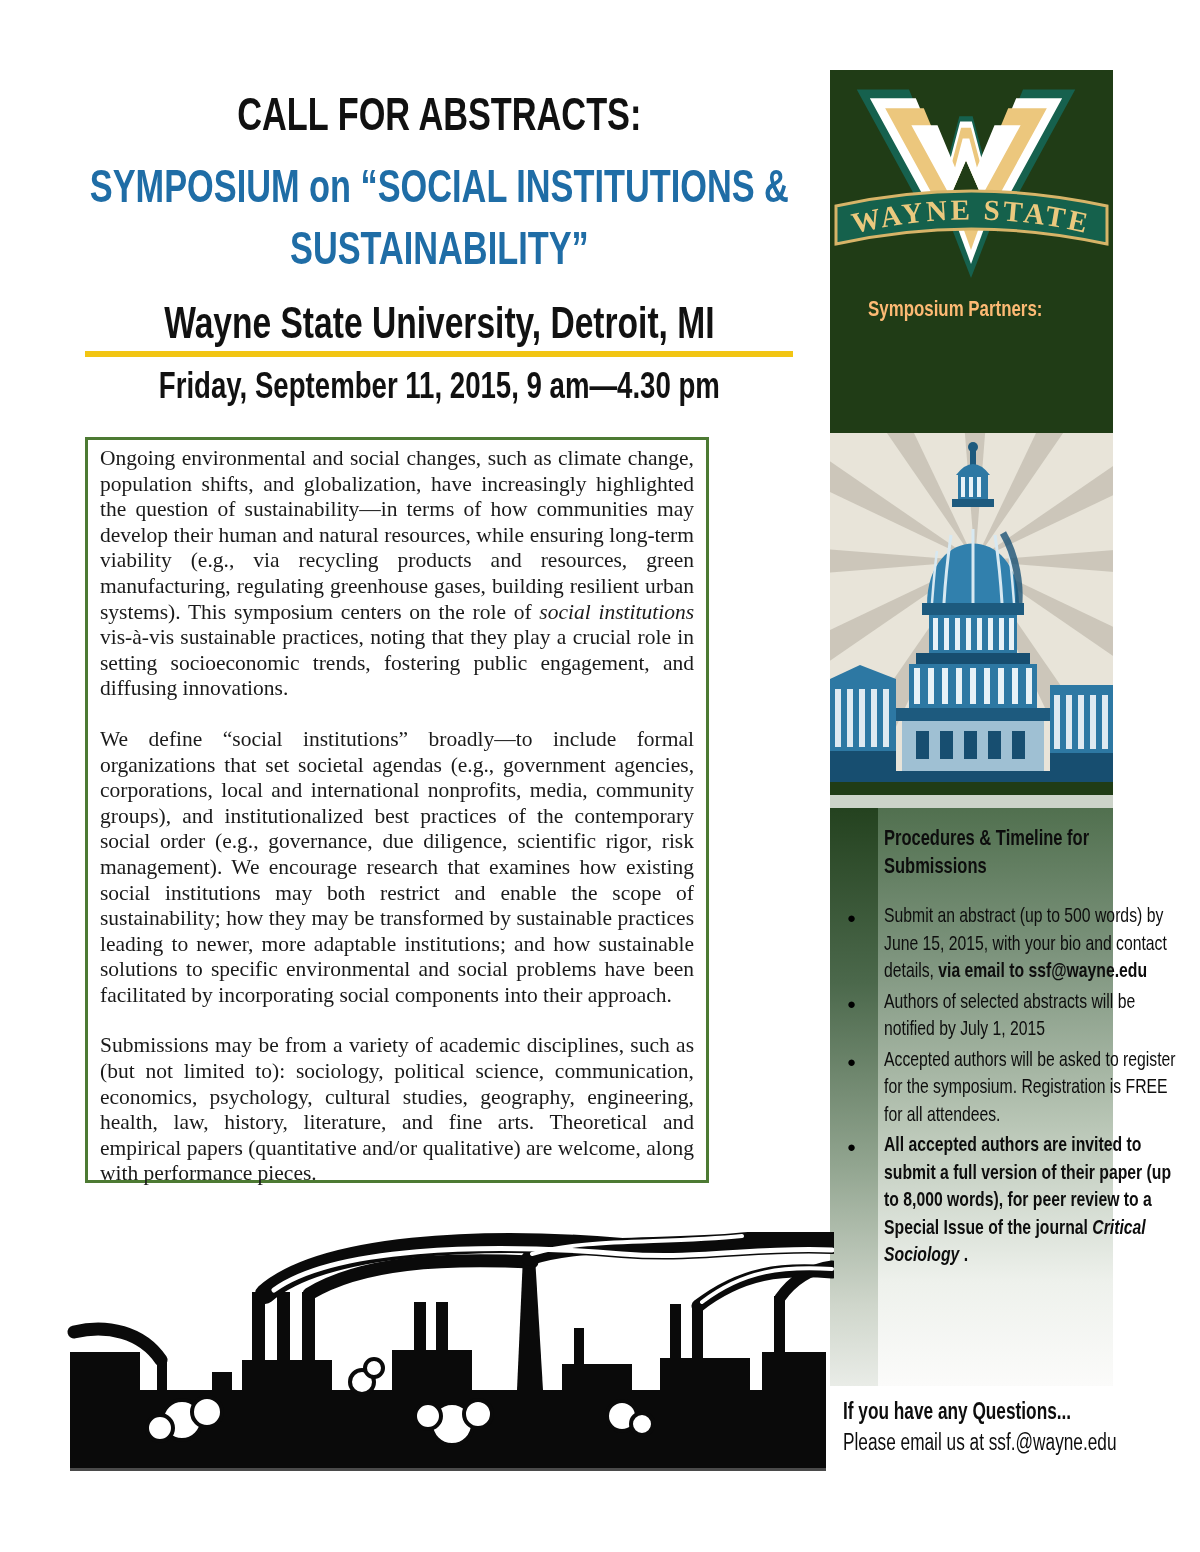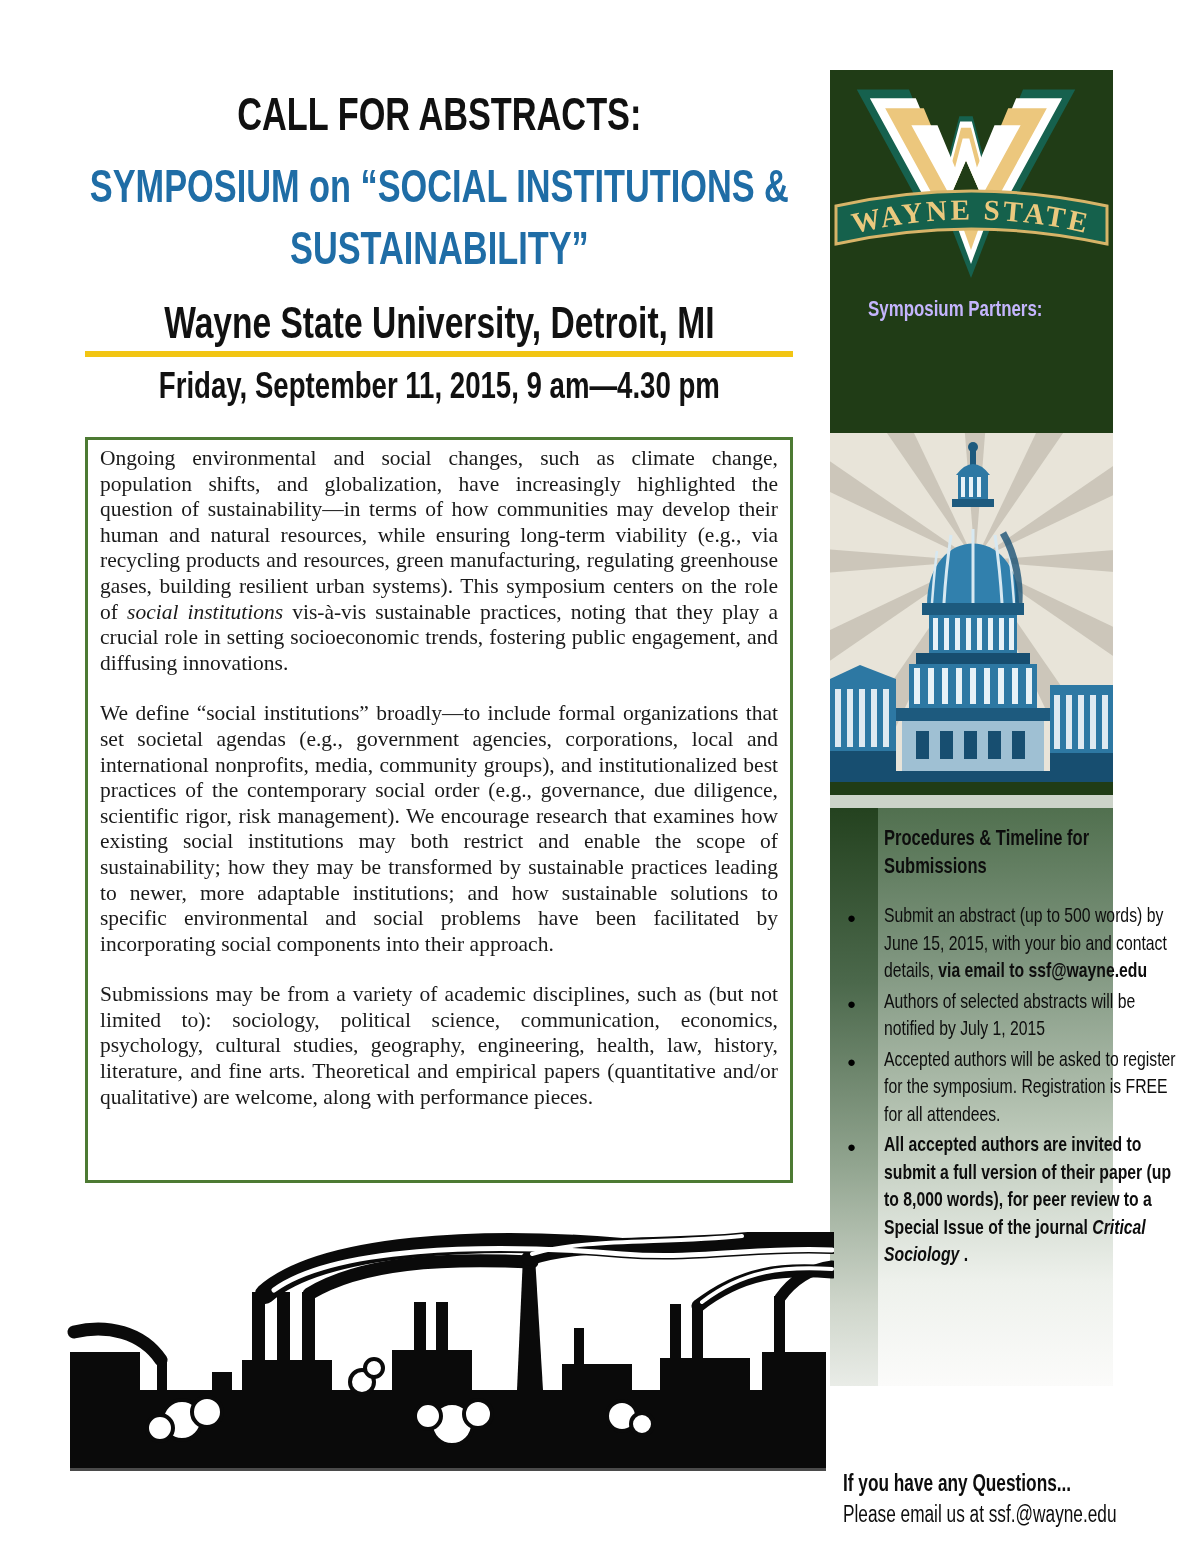--- a/index.html
+++ b/index.html
@@ -16,31 +16,31 @@
   
   .masthead{position:absolute;left:85px;top:88px;width:708px;text-align:center;}
   .kicker{font-size:46px;font-weight:bold;line-height:53px;letter-spacing:0px;color:#111;}
   .title{font-size:46px;font-weight:bold;line-height:62px;margin-top:14px;color:#1f6da6;}
   .venue{font-size:45px;font-weight:bold;line-height:52px;margin-top:18px;color:#111;}
   .divider{height:6px;background:#f2c513;margin-top:2px;}
   .datetime{font-size:37px;font-weight:bold;line-height:46px;margin-top:6px;color:#111;}
 
   
   .abstract-box{
-    position:absolute;left:85px;top:437px;width:708px;height:746px;box-sizing:border-box;
+    position:absolute;left:85px;top:437px;width:624px;height:746px;box-sizing:border-box;
     border:3px solid #4d7a33;padding:6px 12px 0 12px;
     font-family:"Liberation Serif","DejaVu Serif",serif;font-size:21.5px;line-height:25.6px;
     text-align:justify;color:#1a1a1a;
   }
   .abstract-box p{margin:0 0 25px 0;}
 
   
   .brand-box{position:absolute;left:830px;top:70px;width:283px;height:363px;background:#203c16;}
   .logo-svg{position:absolute;left:0;top:14px;}
-  .partners{position:absolute;left:38px;top:224px;width:226px;color:#c4b5fd;}
+  .partners{position:absolute;left:38px;top:224px;width:226px;color:#fdba74;}
   .partners-heading{font-size:22.5px;font-weight:bold;line-height:30px;}
   .partners ul{list-style:none;margin:6px 0 0 0;padding:0;width:212px;}
   .partners li{position:relative;padding-left:37px;margin-top:7px;font-size:20px;line-height:30px;}
   .partners li::before{content:"●";position:absolute;left:3px;top:1px;font-size:14px;}
 
   .capitol{position:absolute;left:830px;top:433px;width:283px;height:349px;}
   .capitol-band{position:absolute;left:830px;top:782px;width:283px;height:13px;background:#203c16;}
   .pale-band{position:absolute;left:830px;top:795px;width:283px;height:13px;background:#ccd3c9;}
 
   .procedures-bg{
@@ -50,21 +50,21 @@
   .procedures-stripe{
     position:absolute;left:0;top:0;width:48px;height:100%;
     background:linear-gradient(180deg,#24421f 0%,#4b684b 30%,#92a590 62%,#cfd6cb 86%,#e9ece7 100%);
   }
   .procedures{position:absolute;left:884px;top:824px;width:300px;color:#0d0d0d;}
   .proc-heading{font-size:22px;font-weight:bold;line-height:28px;}
   .procedures ul{list-style:none;margin:21px 0 0 0;padding:0;}
   .procedures li{position:relative;margin:0 0 3px 0;font-size:21px;line-height:27.5px;}
   .procedures li::before{content:"●";position:absolute;left:-37px;top:3px;font-size:15px;color:#000;}
 
-  .questions{position:absolute;left:843px;top:1468px;width:320px;color:#0d0d0d;}
+  .questions{position:absolute;left:843px;top:1396px;width:320px;color:#0d0d0d;}
   .q-head{font-size:23px;font-weight:bold;line-height:31px;}
   .q-line{font-size:23px;line-height:31px;}
 
   .factory{position:absolute;left:62px;top:1232px;}
 </style>
 </head>
 <body>
 
 <div class="page">
 

